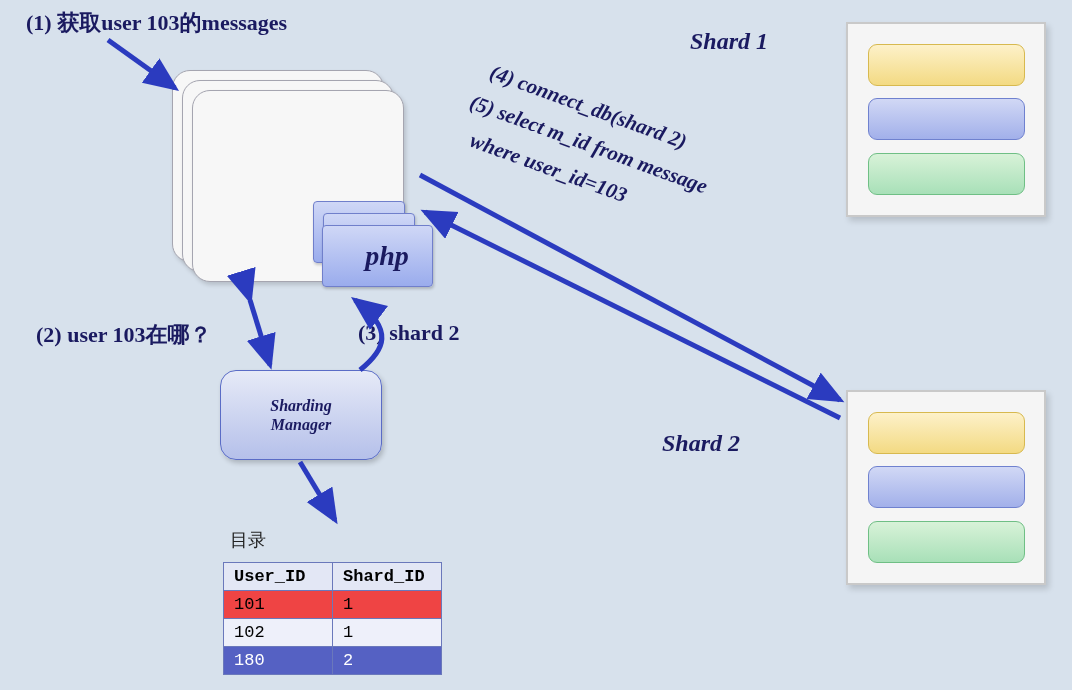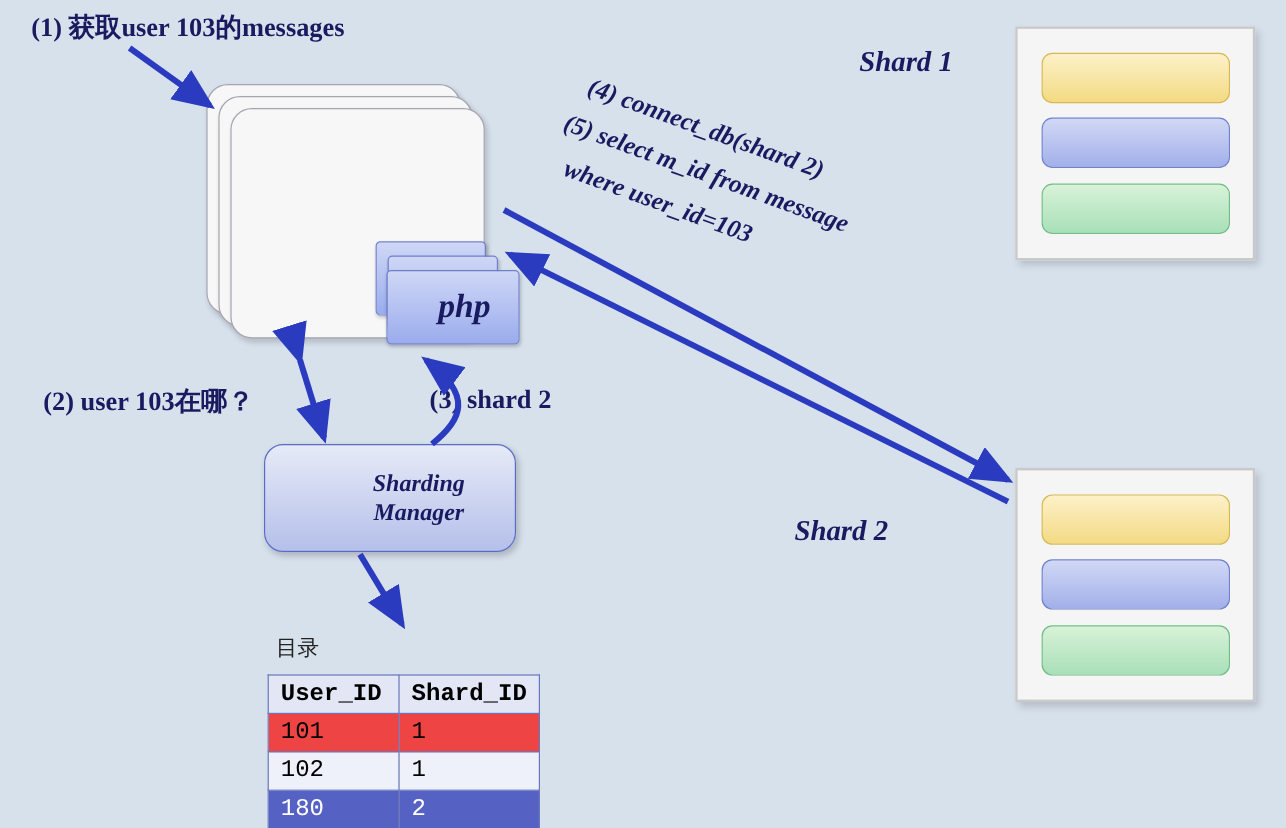--- a/index.html
+++ b/index.html
@@ -79,28 +79,27 @@
   left: 220px;
   top: 370px;
   width: 160px;
   height: 88px;
   background: linear-gradient(#e6eaf7, #b5c0ea);
   border: 1.5px solid #5a6cc6;
   border-radius: 16px;
   box-shadow: 2px 3px 5px rgba(0,0,0,0.2);
   font-style: italic;
   font-weight: bold;
-  font-size: 20px;
+  font-size: 16px;
   color: #1a1a60;
   display: flex;
   flex-direction: column;
   justify-content: center;
   align-items: center;
   line-height: 1.2;
-  padding-left: 48px;
 }
 
 .shard-db {
   position: absolute;
   width: 200px;
   height: 195px;
   background: #f5f5f5;
   border: 2px solid #c9c9c9;
   box-shadow: 3px 4px 6px rgba(0,0,0,0.15);
   display: flex;
@@ -127,21 +126,21 @@
   font-size: 18px;
   font-weight: normal;
   color: #222;
 }
 .dir-table {
   position: absolute;
   left: 223px;
   top: 562px;
   border-collapse: collapse;
   font-family: "Courier New", monospace;
-  font-size: 20px;
+  font-size: 17px;
 }
 .dir-table th, .dir-table td {
   border: 1.5px solid #6a78bb;
   padding: 4px 10px;
   text-align: left;
   min-width: 88px;
 }
 .dir-table th {
   background: #e3e7f5;
   font-weight: bold;
@@ -185,21 +184,21 @@
         </div>
     </div>
   </div>
 </div>
 
 <div class="sharding-mgr">
   <div>Sharding</div>
   <div>Manager</div>
 </div>
 
-<div class="label italic" style="left:690px; top:39px; font-size:24px;margin-left:26px;">Shard 1</div>
+<div class="label italic" style="left:690px; top:28px; font-size:24px;">Shard 1</div>
 <div class="label italic" style="left:662px; top:430px; font-size:24px;">Shard 2</div>
 
 <div class="shard-db" style="left:846px; top:22px;">
   <div class="db-row row-yellow"></div>
   <div class="db-row row-blue"></div>
   <div class="db-row row-green"></div>
 </div>
 <div class="shard-db" style="left:846px; top:390px;">
   <div class="db-row row-yellow"></div>
   <div class="db-row row-blue"></div>

